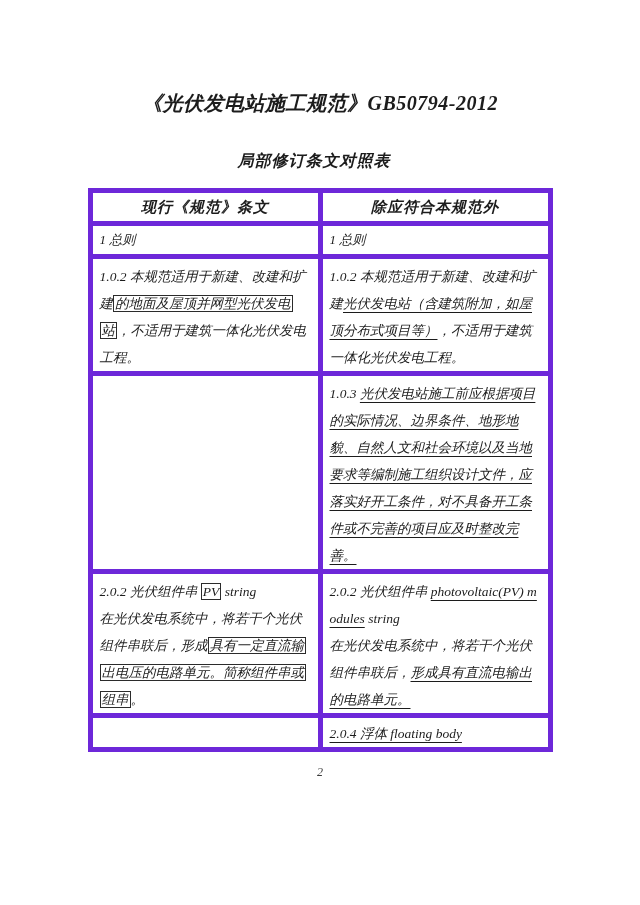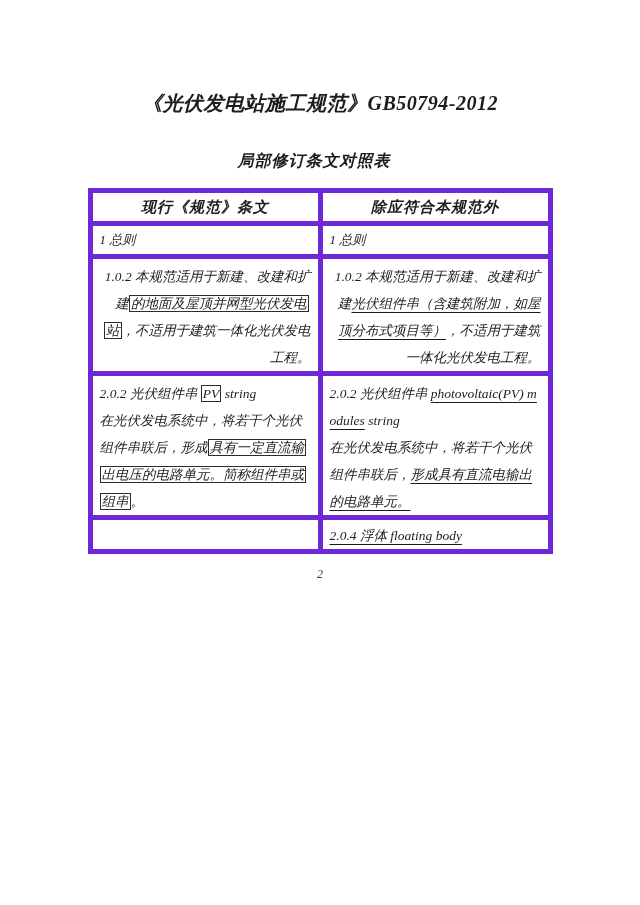--- a/index.html
+++ b/index.html
@@ -66,21 +66,21 @@
     line-height: 27px;
     white-space: pre-wrap;
     word-break: break-all;
   }
   tr.sec td {
     height: 28px;
     font-size: 13px;
     line-height: 20px;
     padding: 4px 7px;
   }
-  tr.h-r1 td { height: 107px; text-align: right; }
+  tr.h-r1 td { height: 107px; }
   tr.h-r2 td { height: 160px; }
   tr.h-r3 td { height: 82px; }
   tr.h-r5 td { height: 123px; }
   tr.h-r6 td { height: 31px; padding-top: 2px; }
   td.lh-tall { line-height: 34px; padding-top: 6px; }
   .seg-boxed {
     border: 1px solid #2b2b2b;
     padding: 0 1px;
     box-decoration-break: clone;
     -webkit-box-decoration-break: clone;
@@ -112,21 +112,25 @@
         <th>除应符合本规范外</th>
       </tr>
     </thead>
     <tbody>
       <tr class="sec">
         <td><span class="seg-plain">1 总则</span></td>
         <td><span class="seg-plain">1 总则</span></td>
       </tr>
       <tr class="h-r1">
         <td class="lh-tall"><span class="seg-plain">1.0.2 本规范适用于新建、改建和扩建</span><span class="seg-boxed">的地面及屋顶并网型光伏发电站</span><span class="seg-plain">，不适用于建筑一体化光伏发电工程。</span></td>
-        <td><span class="seg-plain">1.0.2 本规范适用于新建、改建和扩建</span><span class="seg-underline">光伏组件串（含建筑附加，如屋顶分布式项目等）</span><span class="seg-plain">，不适用于建筑一体化光伏发电工程。</span></td>
+        <td><span class="seg-plain">1.0.2 本规范适用于新建、改建和扩建</span><span class="seg-underline">光伏发电站（含建筑附加，如屋顶分布式项目等）</span><span class="seg-plain">，不适用于建筑一体化光伏发电工程。</span></td>
+      </tr>
+      <tr class="h-r2">
+        <td></td>
+        <td><span class="seg-plain">1.0.3 </span><span class="seg-underline">光伏发电站施工前应根据项目的实际情况、边界条件、地形地貌、自然人文和社会环境以及当地要求等编制施工组织设计文件，应落实好开工条件，对不具备开工条件或不完善的项目应及时整改完善。</span></td>
       </tr>
       <tr class="h-r5">
         <td><span class="seg-plain">2.0.2 光伏组件串 </span><span class="seg-boxed">PV</span><span class="seg-plain"> string
 在光伏发电系统中，将若干个光伏组件串联后，形成</span><span class="seg-boxed">具有一定直流输出电压的电路单元。简称组件串或组串</span><span class="seg-plain">。</span></td>
         <td><span class="seg-plain">2.0.2 光伏组件串 </span><span class="seg-underline">photovoltaic(PV) modules</span><span class="seg-plain"> string
 在光伏发电系统中，将若干个光伏组件串联后，</span><span class="seg-underline">形成具有直流电输出的电路单元。</span></td>
       </tr>
       <tr class="h-r6">
         <td></td>
         <td><span class="seg-underline">2.0.4 浮体 floating body</span></td>

